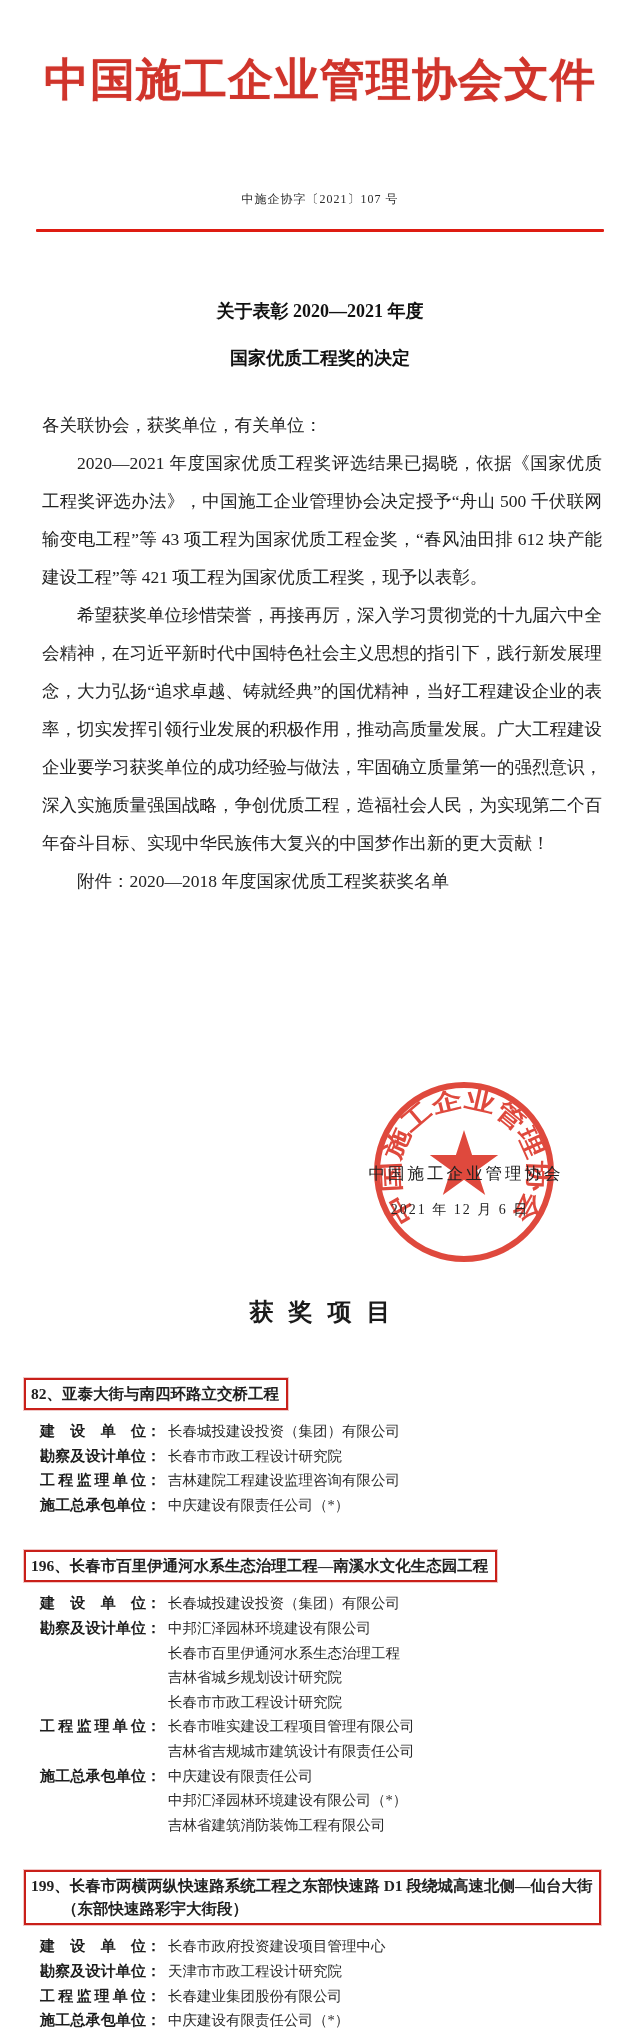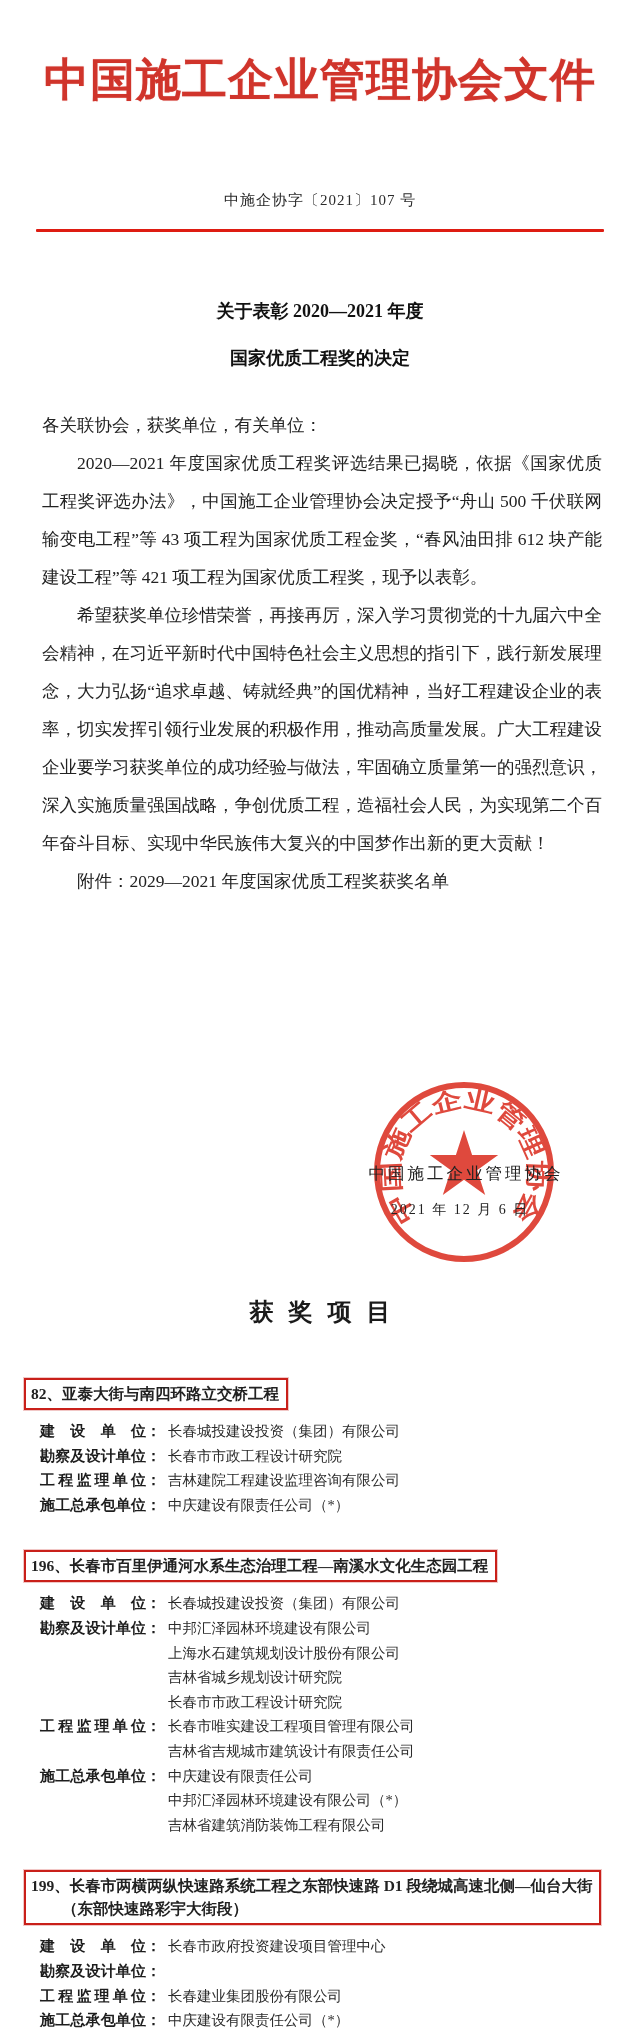--- a/index.html
+++ b/index.html
@@ -9,21 +9,21 @@
   }
   .abs{position:absolute;}
   
   .banner{
     top:50px;left:0;width:640px;text-align:center;
     font-size:45px;font-weight:bold;color:#d0342b;letter-spacing:1px;
     text-shadow:0 0 1px rgba(208,52,43,.45);
   }
   .doc-number{
     top:191px;left:0;width:640px;text-align:center;
-    font-size:15px;color:#2a2a2a;letter-spacing:1px;
+    font-size:12px;color:#2a2a2a;letter-spacing:1px;
   }
   .red-rule{
     top:229px;left:36px;width:568px;height:3px;background:#de1c12;border-radius:1px;
   }
   .doc-title{
     top:288px;left:0;width:640px;text-align:center;
     font-size:18px;font-weight:bold;line-height:47px;color:#111;
   }
   .content{
     top:406px;left:42px;width:560px;
@@ -74,21 +74,21 @@
 
 <div class="abs doc-title">
   <div>关于表彰 2020—2021 年度</div>
   <div>国家优质工程奖的决定</div>
 </div>
 
 <div class="abs content">
   <p>各关联协会，获奖单位，有关单位：</p>
   <p class="indent">2020—2021 年度国家优质工程奖评选结果已揭晓，依据《国家优质工程奖评选办法》，中国施工企业管理协会决定授予“舟山 500 千伏联网输变电工程”等 43 项工程为国家优质工程金奖，“春风油田排 612 块产能建设工程”等 421 项工程为国家优质工程奖，现予以表彰。</p>
   <p class="indent">希望获奖单位珍惜荣誉，再接再厉，深入学习贯彻党的十九届六中全会精神，在习近平新时代中国特色社会主义思想的指引下，践行新发展理念，大力弘扬“追求卓越、铸就经典”的国优精神，当好工程建设企业的表率，切实发挥引领行业发展的积极作用，推动高质量发展。广大工程建设企业要学习获奖单位的成功经验与做法，牢固确立质量第一的强烈意识，深入实施质量强国战略，争创优质工程，造福社会人民，为实现第二个百年奋斗目标、实现中华民族伟大复兴的中国梦作出新的更大贡献！</p>
-  <p class="attachment">附件：2029—2021 年度国家优质工程奖获奖名单</p>
+  <p class="attachment">附件：2020—2018 年度国家优质工程奖获奖名单</p>
 </div>
 
 <svg class="abs seal" viewBox="0 0 188 188">
   <circle cx="94" cy="94" r="87" fill="none" stroke="#dd3a2d" stroke-width="6"></circle>
   <polygon fill="#dd3a2d" points="94,52 102.1,76.9 128.2,76.9 107.1,92.3 115.2,117.1 94,101.8 72.8,117.1 80.9,92.3 59.8,76.9 85.9,76.9"></polygon>
   <path id="sealArc" d="M 47.7,140.3 A 65,65 0 1 1 140.3,140.3" fill="none"></path>
   <text font-size="24" font-weight="bold" fill="#dd3a2d" font-family="Liberation Serif, DejaVu Serif, serif">
     <textPath href="#sealArc" startOffset="2" textLength="300" lengthAdjust="spacingAndGlyphs">中国施工企业管理协会</textPath>
   </text>
 </svg>
@@ -135,21 +135,21 @@
         <div class="frow">
           <div class="flabel"><span class="lspread">建设单位</span>：</div>
           <div class="fvalues">
             <div class="fvalue">长春城投建设投资（集团）有限公司</div>
           </div>
         </div>
         <div class="frow">
           <div class="flabel"><span class="lspread">勘察及设计单位</span>：</div>
           <div class="fvalues">
             <div class="fvalue">中邦汇泽园林环境建设有限公司</div>
-            <div class="fvalue">上海水石建筑规划设计股份有限公司</div>
+            <div class="fvalue">长春市百里伊通河水系生态治理工程</div>
             <div class="fvalue">吉林省城乡规划设计研究院</div>
             <div class="fvalue">长春市市政工程设计研究院</div>
           </div>
         </div>
         <div class="frow">
           <div class="flabel"><span class="lspread">工程监理单位</span>：</div>
           <div class="fvalues">
             <div class="fvalue">长春市唯实建设工程项目管理有限公司</div>
             <div class="fvalue">吉林省吉规城市建筑设计有限责任公司</div>
           </div>
@@ -169,20 +169,23 @@
     <div class="proj-title"><div class="tline1">199、长春市两横两纵快速路系统工程之东部快速路 D1 段绕城高速北侧—仙台大街</div><div class="tline2">（东部快速路彩宇大街段）</div></div>
     <div class="proj-fields">
         <div class="frow">
           <div class="flabel"><span class="lspread">建设单位</span>：</div>
           <div class="fvalues">
             <div class="fvalue">长春市政府投资建设项目管理中心</div>
           </div>
         </div>
         <div class="frow">
           <div class="flabel"><span class="lspread">勘察及设计单位</span>：</div>
+          <div class="fvalues">
+            <div class="fvalue">天津市市政工程设计研究院</div>
+          </div>
         </div>
         <div class="frow">
           <div class="flabel"><span class="lspread">工程监理单位</span>：</div>
           <div class="fvalues">
             <div class="fvalue">长春建业集团股份有限公司</div>
           </div>
         </div>
         <div class="frow">
           <div class="flabel"><span class="lspread">施工总承包单位</span>：</div>
           <div class="fvalues">

